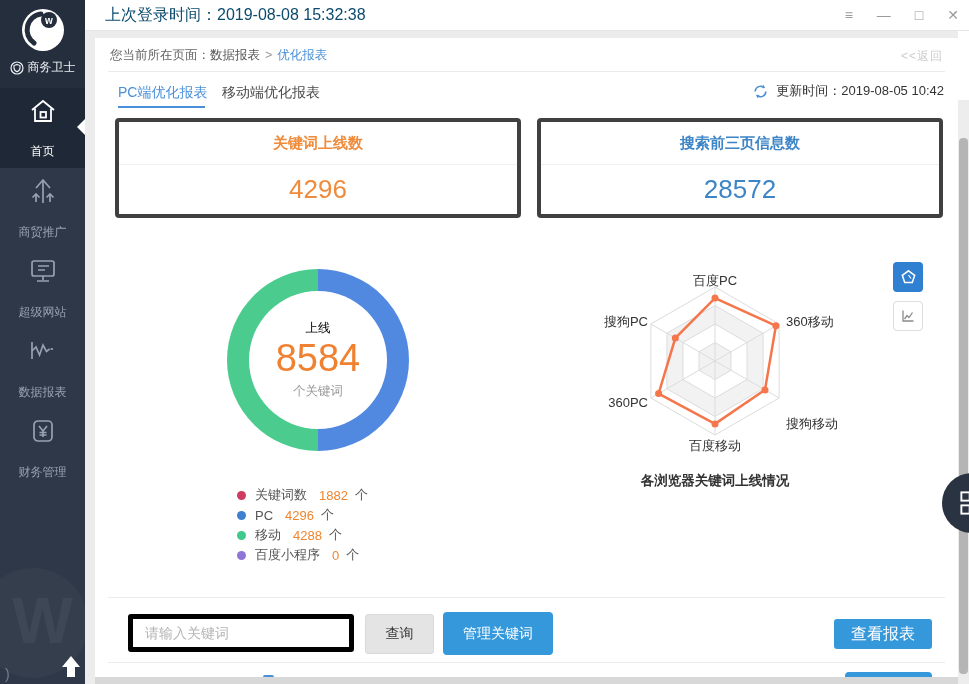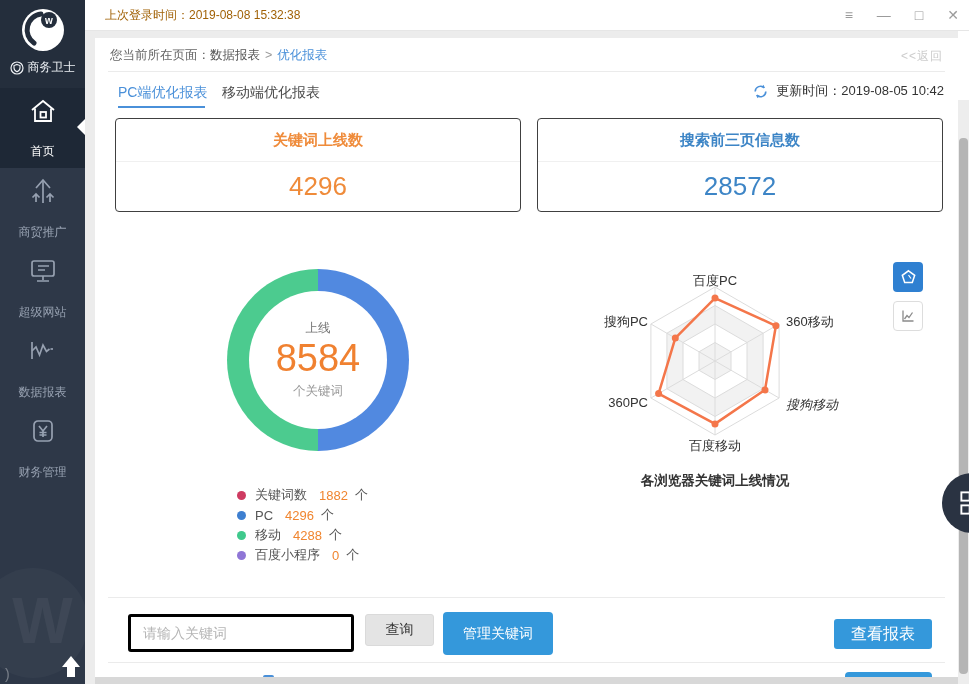--- a/index.html
+++ b/index.html
@@ -17,51 +17,51 @@
   .active-notch{position:absolute;left:77px;top:119px;width:0;height:0;border-top:8px solid transparent;border-bottom:8px solid transparent;border-right:8px solid #ffffff;z-index:6;}
   .watermark-w{position:absolute;left:0;bottom:26px;width:85px;text-align:center;font-size:64px;font-weight:bold;color:rgba(255,255,255,0.05);pointer-events:none;}
   .watermark-circle{position:absolute;left:-22px;bottom:6px;width:110px;height:110px;border-radius:50%;background:rgba(255,255,255,0.03);}
   .watermark-paren{position:absolute;left:5px;bottom:2px;color:rgba(255,255,255,0.35);font-size:14px;}
   .up-arrow{position:absolute;left:62px;top:656px;cursor:pointer;}
   .up-arrow .tri{width:0;height:0;border-left:9px solid transparent;border-right:9px solid transparent;border-bottom:11px solid #ffffff;}
   .up-arrow .stem{width:8px;height:10px;background:#ffffff;margin:0 auto;}
 
   
   .topbar{position:absolute;left:85px;top:0;width:884px;height:30px;background:#ffffff;border-bottom:1px solid #e6e6e6;z-index:4;}
-  .last-login{position:absolute;left:20px;top:0;line-height:30px;font-size:12px;color:#a16207;}
+  .last-login{position:absolute;left:20px;top:0;line-height:30px;font-size:16px;color:#0c4a6e;}
   .win-controls{position:absolute;right:10px;top:0;height:30px;display:flex;align-items:center;gap:24px;color:#9b9b9b;}
   .win-controls span{font-size:14px;cursor:pointer;line-height:1;}
 
   
   .panel{position:absolute;left:95px;top:38px;width:863px;height:646px;background:#ffffff;}
   .breadcrumb{position:absolute;left:15px;top:9px;font-size:12.5px;color:#666;}
   .breadcrumb .sec{color:#555;}
   .breadcrumb .sep{color:#999;margin:0 5px;}
   .breadcrumb .cur{color:#4a90d9;cursor:pointer;}
   .back-link{position:absolute;right:15px;top:10px;font-size:12px;color:#cccccc;letter-spacing:1px;cursor:pointer;}
   .divider{position:absolute;left:13px;right:13px;border-top:1px solid #ebebeb;height:0;}
   .div1{top:33px;} .div2{top:559px;} .div3{top:624px;}
 
   .tab{position:absolute;top:46px;font-size:14px;cursor:pointer;}
   .tab1{left:23px;color:#4a90d9;}
   .tab2{left:127px;color:#4a4a4a;}
   .tab-underline{position:absolute;left:23px;top:68px;width:87px;height:2px;background:#4a90d9;}
   .refresh-area{position:absolute;right:14px;top:44px;display:flex;align-items:center;gap:7px;font-size:13px;color:#333;}
   .refresh-icon{cursor:pointer;display:inline-flex;}
 
-  .card{position:absolute;top:80px;width:406px;border:1px solid #404040;border-radius:4px;background:#fff;box-sizing:border-box;}
+  .card{position:absolute;top:80px;width:406px;border:4px solid #404040;border-radius:4px;background:#fff;box-sizing:border-box;}
   .card1{left:20px;} .card2{left:442px;}
   .card-header{height:42px;line-height:42px;text-align:center;font-size:15px;font-weight:bold;border-bottom:1px solid #f0f0f0;}
   .card-body{height:49px;line-height:49px;text-align:center;font-size:26px;}
   .orange{color:#ef8b3a;} .blue{color:#3d85c6;}
 
   
   .donut{position:absolute;left:132px;top:231px;width:182px;height:182px;border-radius:50%;}
   .donut-hole{position:absolute;left:22px;top:22px;width:138px;height:138px;border-radius:50%;background:#ffffff;display:flex;flex-direction:column;align-items:center;justify-content:center;}
-  .donut-hole .t{font-size:12.5px;color:#737373;}
+  .donut-hole .t{font-size:12.5px;color:#000000;}
   .donut-hole .v{font-size:38px;color:#f08130;line-height:1.15;}
   .donut-hole .b{font-size:12.5px;color:#999;margin-top:3px;}
 
   
   .legend{position:absolute;left:142px;top:447px;}
   .legend-row{display:flex;align-items:center;height:20px;font-size:13px;color:#555;}
   .legend-dot{width:9px;height:9px;border-radius:50%;margin-right:9px;flex:0 0 auto;}
   .legend-val{color:#f0852f;margin:0 7px 0 12px;}
 
   
@@ -69,24 +69,24 @@
   .radar-label{position:absolute;font-size:13px;color:#333;white-space:nowrap;}
   .rl-c{transform:translateX(-50%);}
   .rl-r{transform:translateX(-100%);}
   .radar-caption{position:absolute;left:620px;top:434px;transform:translateX(-50%);font-size:13.5px;font-weight:600;color:#333;white-space:nowrap;}
 
   .side-btn{position:absolute;left:798px;width:30px;height:30px;border-radius:4px;display:flex;align-items:center;justify-content:center;cursor:pointer;box-sizing:border-box;}
   .side-btn1{top:224px;background:#2f80d1;}
   .side-btn2{top:263px;background:#ffffff;border:1px solid #dddddd;}
 
   
-  .kw-input{position:absolute;left:33px;top:576px;width:226px;height:38px;border:3px solid #000000;border-radius:3px;box-sizing:border-box;font-size:14px;padding:0 12px;color:#333;outline:none;font-family:inherit;}
+  .kw-input{position:absolute;left:33px;top:576px;width:226px;height:38px;border:5px solid #000000;border-radius:3px;box-sizing:border-box;font-size:14px;padding:0 12px;color:#333;outline:none;font-family:inherit;}
   .kw-input::placeholder{color:#b5b5b5;}
   .btn{position:absolute;border:none;border-radius:3px;font-size:14px;cursor:pointer;font-family:inherit;}
-  .btn-query{left:270px;top:576px;width:69px;height:32px;background:#e4e4e4;border:1px solid #dadada;color:#333;border-radius:3px;box-sizing:border-box;}
+  .btn-query{left:270px;top:576px;width:69px;height:40px;background:#e4e4e4;border:1px solid #dadada;color:#333;border-radius:3px;box-sizing:border-box;}
   .btn-manage{left:348px;top:574px;width:110px;height:43px;background:#3498db;color:#fff;border-radius:4px;}
   .btn-report{left:739px;top:581px;width:98px;height:30px;background:#3498db;color:#fff;font-size:16px;}
   .partial-btn{position:absolute;left:750px;top:634px;width:87px;height:12px;background:#3498db;border-radius:4px 4px 0 0;cursor:pointer;}
   .partial-mark{position:absolute;left:168px;top:637px;width:7px;height:7px;border:2px solid #4a90d9;border-radius:2px;background:#fff;}
 
   
   .vscroll-zone{position:absolute;left:958px;top:30px;width:11px;height:654px;background:#ffffff;z-index:3;}
   .vscroll-track{position:absolute;left:0;top:70px;width:11px;height:584px;background:#ededed;}
   .vscroll-thumb{position:absolute;left:1px;top:108px;width:9px;height:536px;background:#b5b5b5;border-radius:4px;cursor:pointer;}
   .hscroll{position:absolute;left:95px;top:677px;width:863px;height:7px;background:#d8d8d8;z-index:8;}
@@ -269,21 +269,21 @@
         <polygon points="80.0,17.1 140.9,44.8 130.0,108.9 80.0,142.9 23.6,112.6 40.3,57.1" fill="none" stroke="#f4764a" stroke-width="2.5" stroke-linejoin="round"></polygon>
         <circle cx="80.0" cy="17.1" r="3.5" fill="#f4764a"></circle>
         <circle cx="140.9" cy="44.8" r="3.5" fill="#f4764a"></circle>
         <circle cx="130.0" cy="108.9" r="3.5" fill="#f4764a"></circle>
         <circle cx="80.0" cy="142.9" r="3.5" fill="#f4764a"></circle>
         <circle cx="23.6" cy="112.6" r="3.5" fill="#f4764a"></circle>
         <circle cx="40.3" cy="57.1" r="3.5" fill="#f4764a"></circle>
       </svg>
     <span class="radar-label rl-c" style="left:620px;top:234px;">百度PC</span>
     <span class="radar-label" style="left:691px;top:275px;">360移动</span>
-    <span class="radar-label" style="left:691px;top:358px;font-style:italic;">搜狗移动</span>
+    <span class="radar-label" style="left:691px;top:377px;">搜狗移动</span>
     <span class="radar-label rl-c" style="left:620px;top:399px;">百度移动</span>
     <span class="radar-label rl-r" style="left:553px;top:357px;">360PC</span>
     <span class="radar-label rl-r" style="left:553px;top:275px;">搜狗PC</span>
     <div class="radar-caption">各浏览器关键词上线情况</div>
 
     <div class="side-btn side-btn1">
       <svg width="17" height="16" viewBox="0 0 16 16">
         <polygon points="8,1.8 14.2,6.3 11.8,13.6 4.2,13.6 1.8,6.3" fill="none" stroke="#ffffff" stroke-width="1.5"></polygon>
         <path d="M8 6 L10.5 9.5" stroke="#ffffff" stroke-width="1.2"></path>
       </svg>

